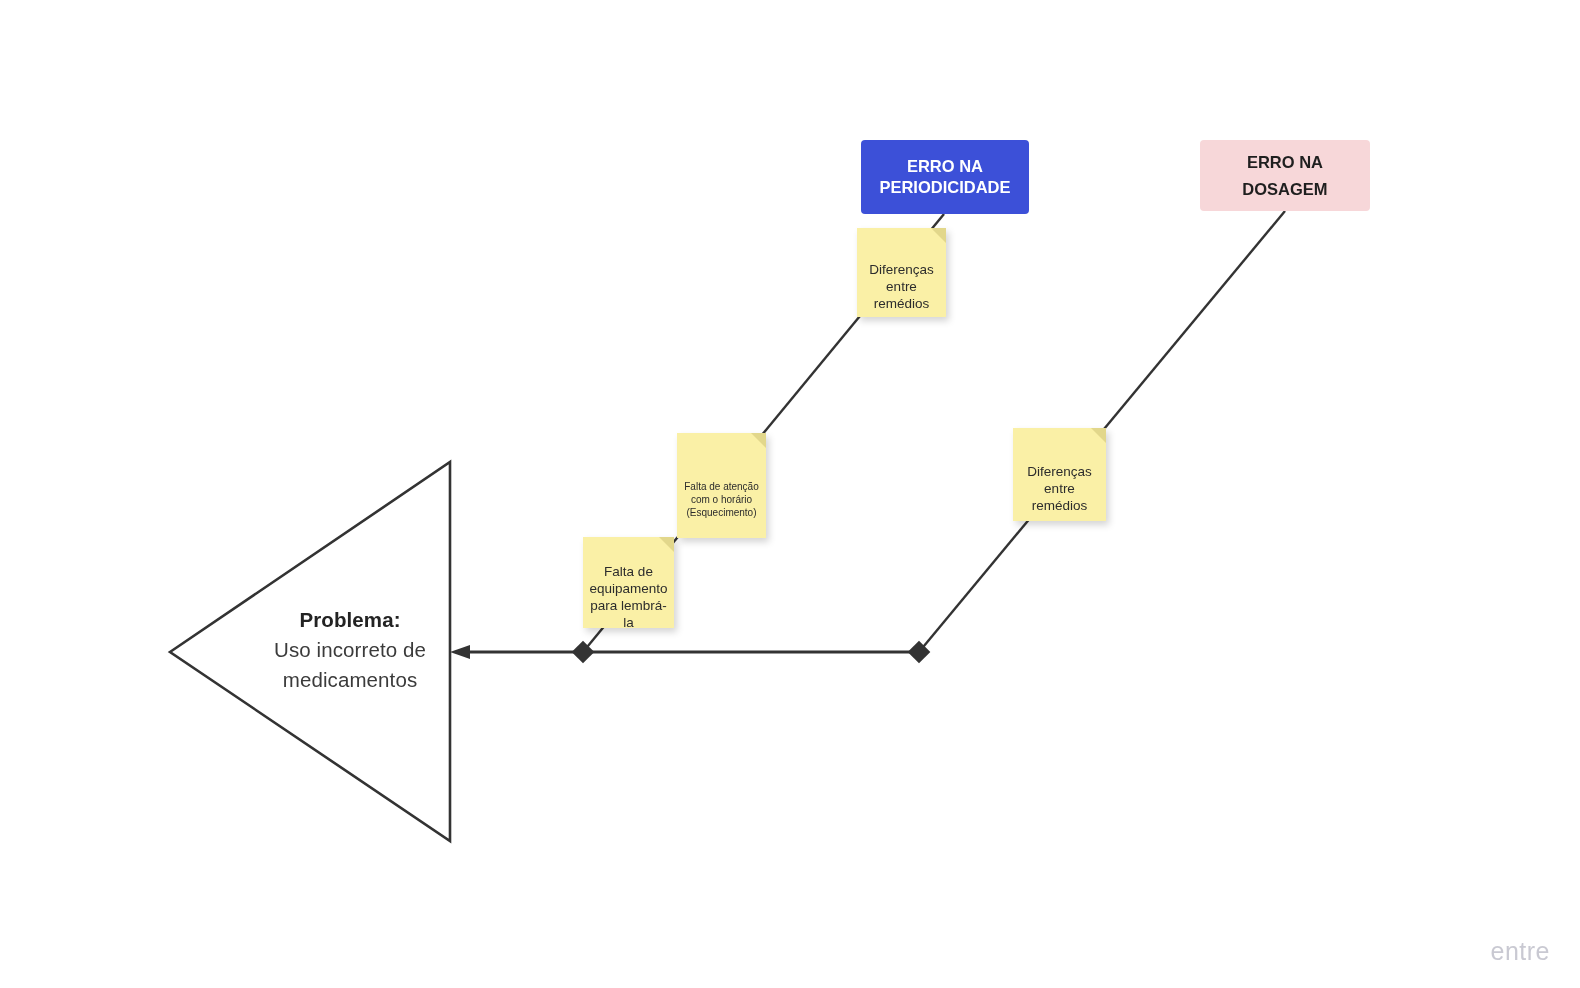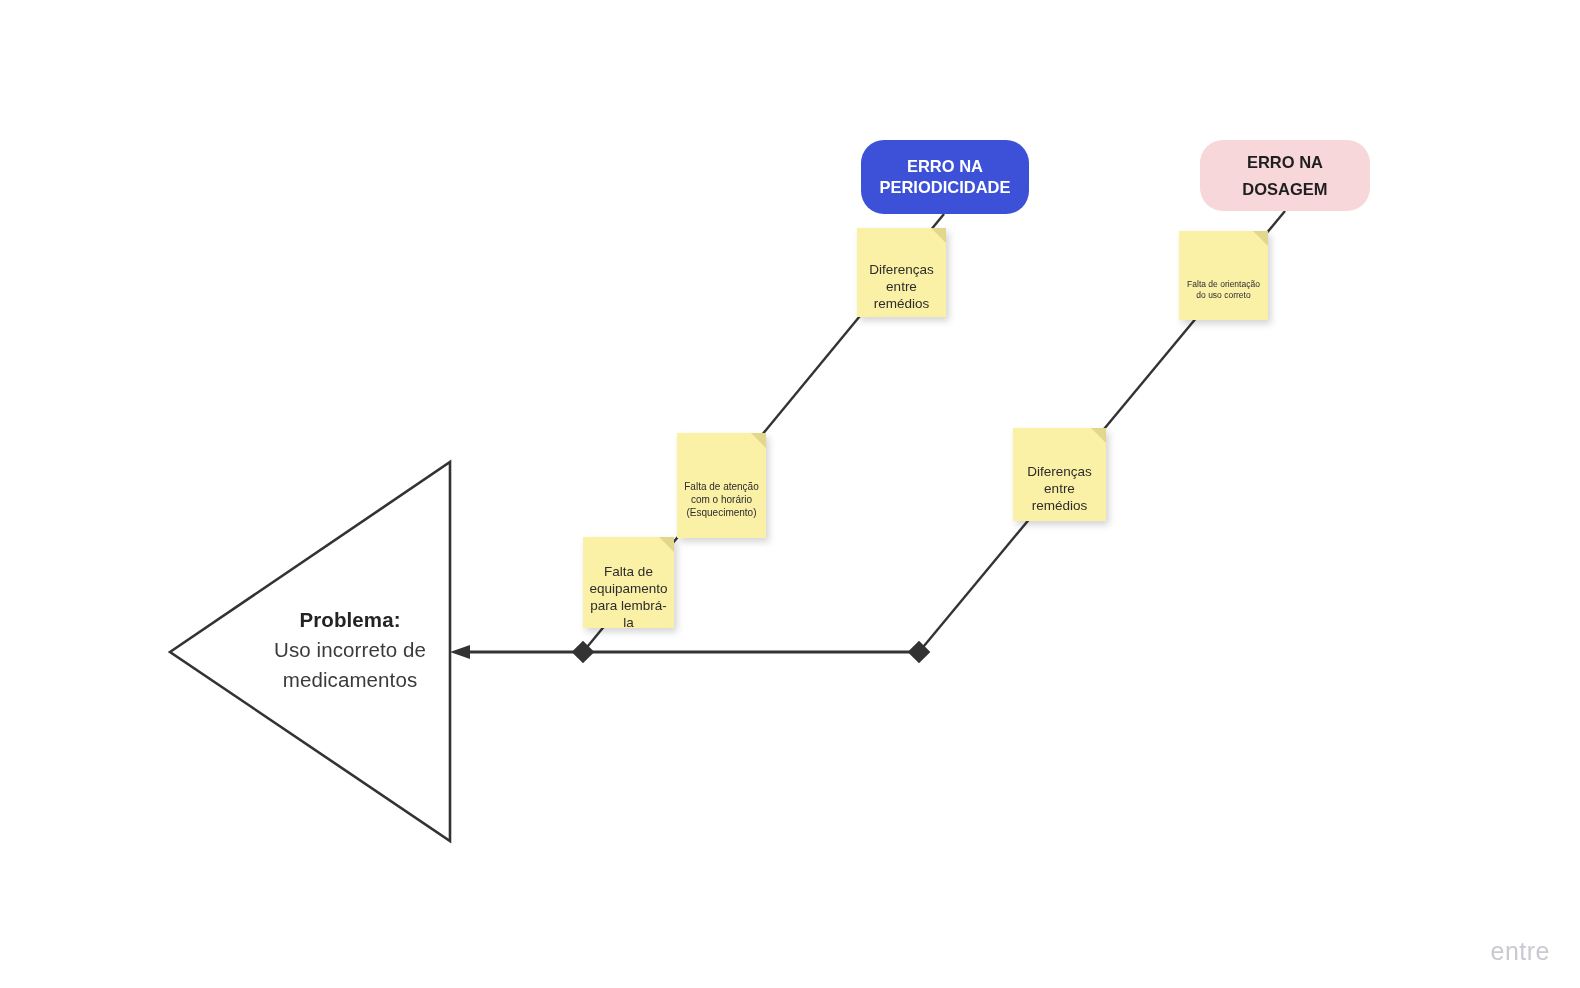--- a/index.html
+++ b/index.html
@@ -40,21 +40,21 @@
     letter-spacing: 0.1px;
   }
   .problem-text .lbl {
     font-weight: bold;
     color: #232323;
     font-size: 20.5px;
   }
   
   .cat-box {
     position: absolute;
-    border-radius: 23px;
+    border-radius: 4px;
     display: flex;
     align-items: center;
     justify-content: center;
     text-align: center;
     font-weight: bold;
     box-sizing: border-box;
     padding: 6px 10px;
   }
   .cat-blue {
     left: 861px;
@@ -160,24 +160,20 @@
   <div class="sticky s-sm" style="left:677px; top:433px; width:89px; height:105px;">
     <span class="fold"></span>
     <span class="txt">Falta de atenção com o horário (Esquecimento)</span>
   </div>
 
   <div class="sticky s-lg" style="left:583px; top:537px; width:91px; height:91px;">
     <span class="fold"></span>
     <span class="txt">Falta de equipamento para lembrá-la</span>
   </div>
 
-  <div class="sticky s-xs" style="left:1179px; top:231px; width:89px; height:89px;">
-    <span class="fold"></span>
-    <span class="txt">Falta de orientação do uso correto</span>
-  </div>
 
 
   <div class="sticky s-lg" style="left:1013px; top:428px; width:93px; height:93px;">
     <span class="fold"></span>
     <span class="txt">Diferenças entre remédios</span>
   </div>
 
   <div class="watermark">entre</div>
 
 </div>

